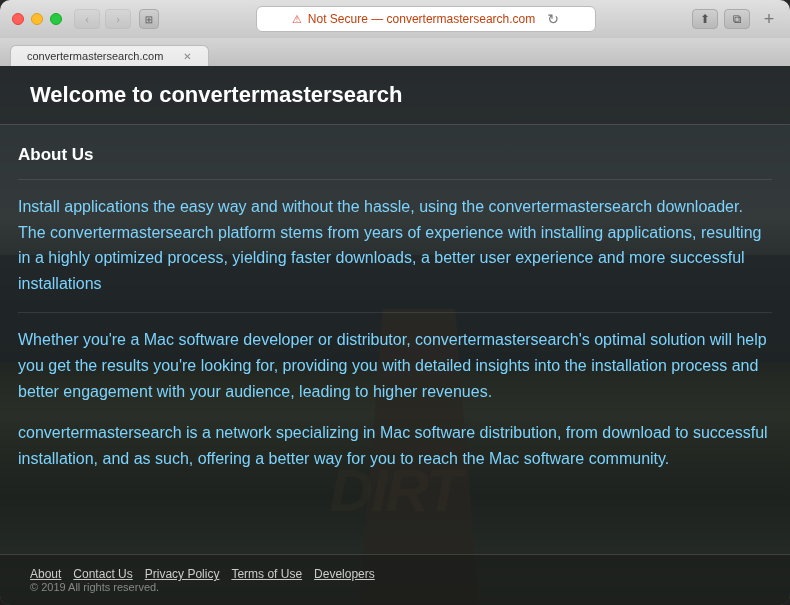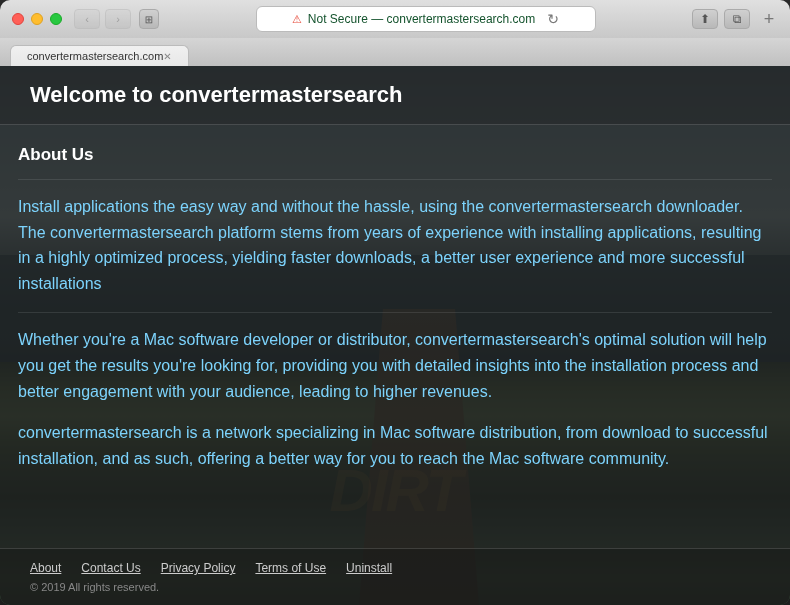--- a/index.html
+++ b/index.html
@@ -108,21 +108,21 @@
       justify-content: center;
       gap: 6px;
     }
 
     .lock-icon {
       font-size: 11px;
       color: #e74c3c;
     }
 
     .address-text {
-      color: #14532d;
+      color: #c2410c;
       font-size: 12px;
     }
 
     .reload-btn {
       margin-left: 6px;
       color: #777;
       font-size: 14px;
       cursor: pointer;
     }
 
@@ -172,21 +172,21 @@
       background: linear-gradient(to bottom, #f0f0f0, #e8e8e8);
       border-radius: 6px 6px 0 0;
       padding: 4px 16px;
       font-size: 11px;
       color: #333;
       border: 1px solid #bbb;
       border-bottom: none;
       cursor: pointer;
       display: flex;
       align-items: center;
-      gap: 0;
+      gap: 20px;
     }
 
     .tab-close {
       font-size: 10px;
       color: #888;
     }
 
     
     .content-area {
       flex: 1;
@@ -333,22 +333,21 @@
     }
 
     .site-footer {
       background: rgba(25, 25, 25, 0.90);
       padding: 12px 30px;
       border-top: 1px solid rgba(255,255,255,0.15);
     }
 
     .footer-links {
       display: flex;
-      gap: 20px;
-      margin-bottom: 6px;
+      gap: 12px;
     }
 
     .footer-link {
       color: #ccc;
       font-size: 12px;
       text-decoration: underline;
       cursor: pointer;
     }
 
     .footer-copyright {
@@ -427,20 +426,20 @@
         <p>convertermastersearch is a network specializing in Mac software distribution, from download to successful installation, and as such, offering a better way for you to reach the Mac software community.</p>
 
       </div>
 
       <div class="site-footer">
         <div class="footer-links">
           <span class="footer-link">About</span>
           <span class="footer-link">Contact Us</span>
           <span class="footer-link">Privacy Policy</span>
           <span class="footer-link">Terms of Use</span>
-          <span class="footer-link">Uninstall</span>
+          <span class="footer-link">Developers</span>
         </div>
         <div class="footer-copyright">© 2019 All rights reserved.</div>
       </div>
 
     </div>
   </div>
 </div>
 
 </body></html>

